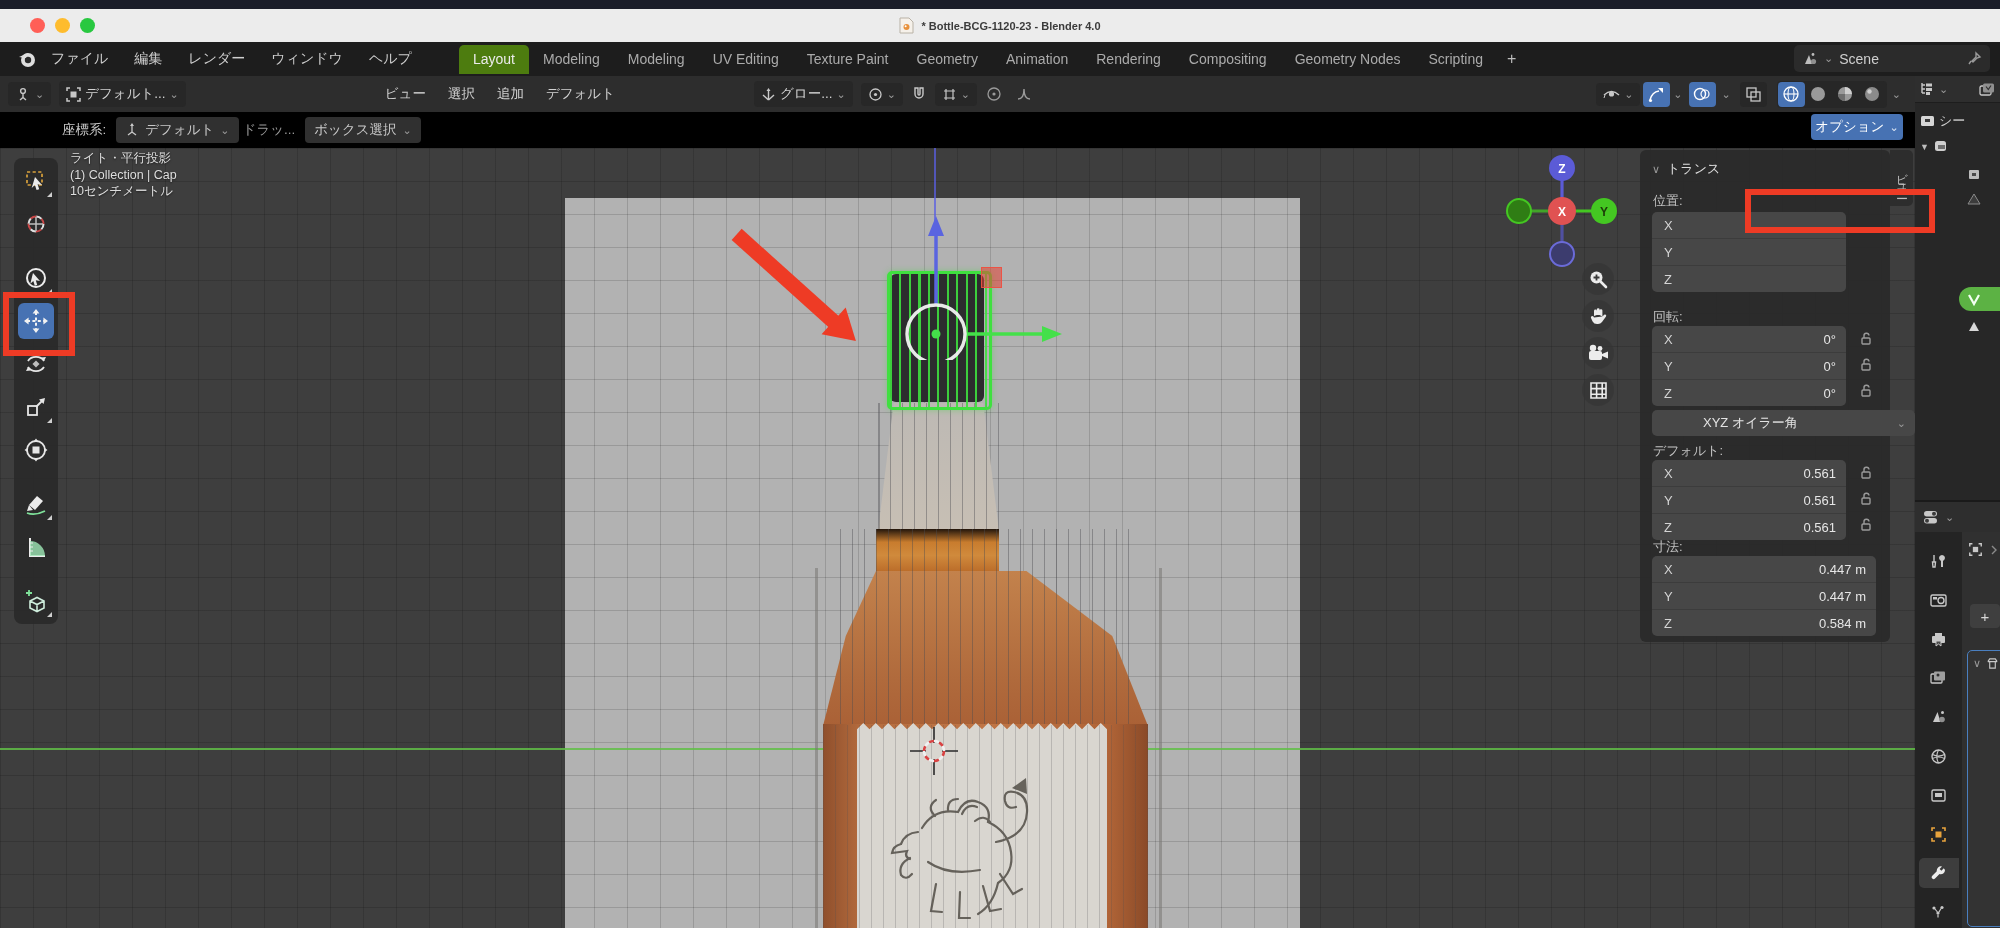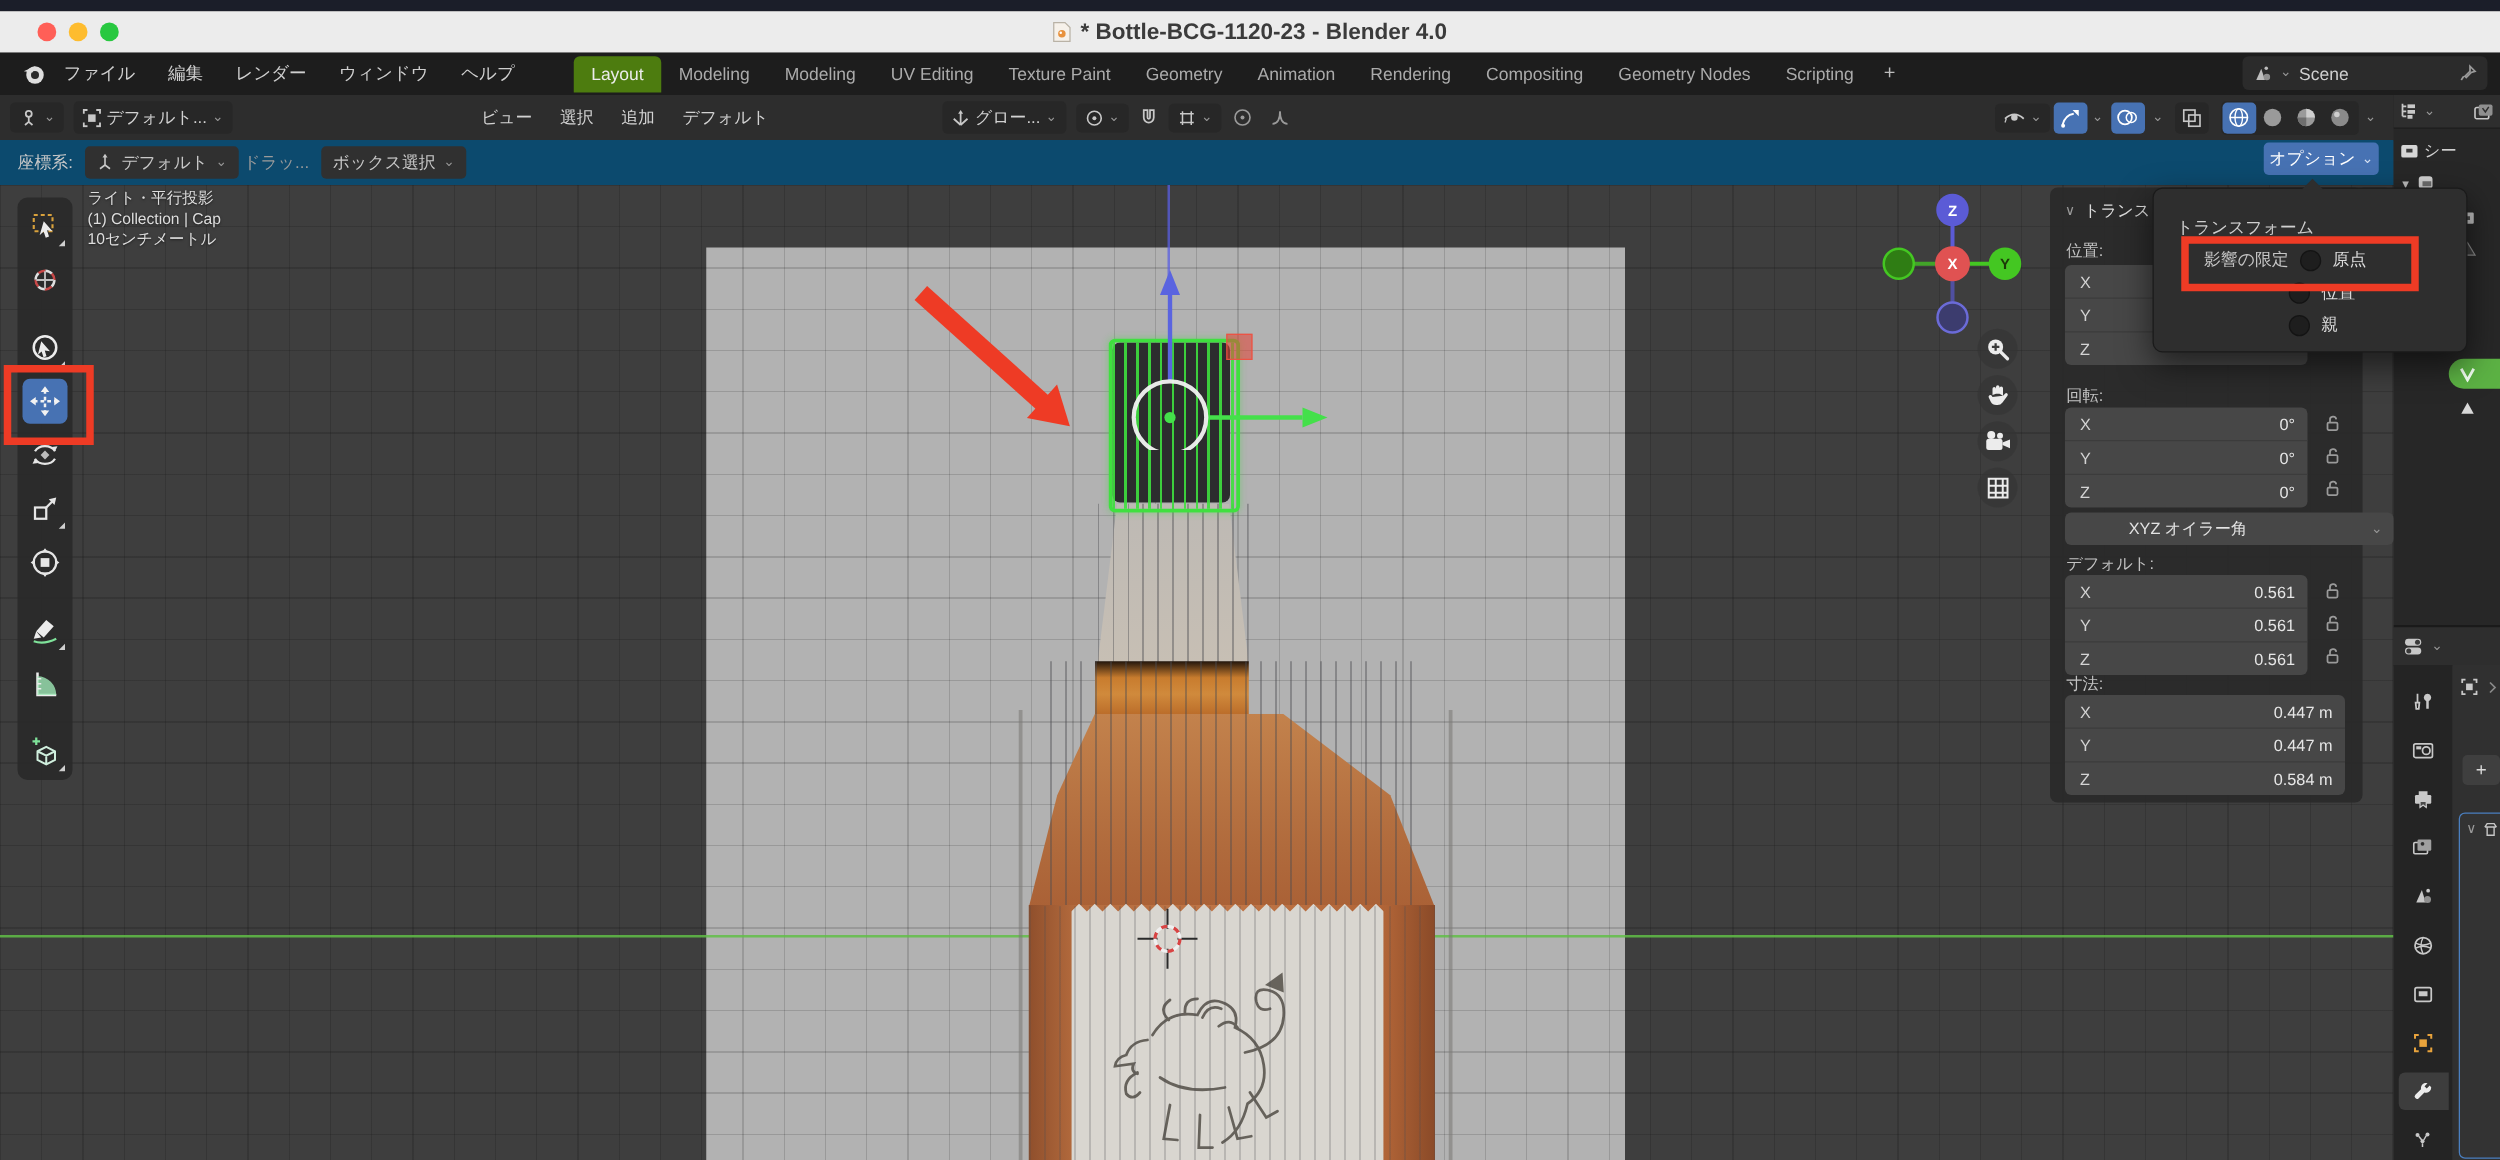--- a/index.html
+++ b/index.html
@@ -11,21 +11,21 @@
   .ic{display:block;}
 
   
   .topstrip{position:absolute;left:0;top:0;width:2000px;height:9px;background:#1b1e29;}
   .titlebar{position:absolute;left:0;top:9px;width:2000px;height:33px;background:#ececec;
             border-bottom:1px solid #c9c9c9;}
   .lights{position:absolute;left:30px;top:9px;display:flex;gap:10px;}
   .light{width:15px;height:15px;border-radius:50%;}
   .titlewrap{position:absolute;left:0;top:0;width:2000px;height:33px;display:flex;
              align-items:center;justify-content:center;gap:7px;color:#3b3b3b;
-             font-size:18px;font-weight:bold;}
+             font-size:11px;font-weight:bold;}
   .menubar{position:absolute;left:0;top:42px;width:2000px;height:34px;background:#1d1d1d;
            display:flex;align-items:center;color:#cfcfcf;font-size:14px;}
   .menubar .mitem{padding:4px 13px;border-radius:4px;cursor:default;}
   .tabs{display:flex;align-items:center;margin-left:34px;height:34px;}
   .tab{padding:6px 14px 7px;color:#ababab;font-size:14px;}
   .tab.active{background:#4d7c0f;color:#ececec;border-radius:5px 5px 0 0;}
   .tab-plus{color:#bdbdbd;padding:4px 10px;font-size:16px;}
   .scene-sel{position:absolute;right:10px;top:45px;width:180px;height:27px;background:#2b2b2b;
              border-radius:5px;display:flex;align-items:center;gap:6px;padding:0 8px;color:#cfcfcf;font-size:14px;}
 
@@ -33,22 +33,22 @@
   .vheader{position:absolute;left:0;top:76px;width:1915px;height:36px;background:#2d2d2d;
            display:flex;align-items:center;color:#d2d2d2;font-size:13.5px;border-bottom:1px solid #202020;}
   .hbtn{display:flex;align-items:center;gap:4px;padding:4px 7px;border-radius:4px;background:#272727;margin-left:8px;}
   .hmenu{padding:4px 9px;margin-left:4px;}
   .chev{font-size:11px;color:#9a9a9a;line-height:1;}
   .togglebtn{width:27px;height:25px;border-radius:4px;display:flex;align-items:center;justify-content:center;margin-left:3px;}
   .togglebtn.on{background:#4772b3;}
   .shadegrp{display:flex;align-items:center;background:#272727;border-radius:4px;margin-left:10px;padding:1px;}
 
   
-  .tsettings{position:absolute;left:0;top:112px;width:1915px;height:36px;background:#0c4a6e;
-             display:flex;align-items:center;color:#c8c8c8;font-size:13.5px;border-bottom:1px solid #1b1b1b;}
+  .tsettings{position:absolute;left:0;top:112px;width:1915px;height:36px;background:#000000;
+             display:flex;align-items:center;color:#c8c8c8;font-size:13.5px;border-bottom:1px solid #1b1b1b;padding-left:48px;}
   .tsel{display:flex;align-items:center;gap:6px;background:#303030;border-radius:4px;padding:4px 9px;margin-left:10px;}
   .options-btn{position:absolute;left:1811px;top:114px;width:92px;height:26px;background:#4772b3;
                border-radius:4px;display:flex;align-items:center;justify-content:center;gap:5px;
                color:#fff;font-size:13.5px;z-index:20;}
 
   
   .viewport{position:absolute;left:0;top:148px;width:1915px;height:780px;overflow:hidden;background:#3e3e3e;}
   .backdrop{position:absolute;left:565px;top:50px;width:735px;height:730px;background:#b2b2b2;}
   .gridlayer{position:absolute;left:0;top:0;width:1915px;height:780px;
     background:
@@ -795,33 +795,16 @@
             <span class="chev">∨</span>
             <svg class="ic" width="13" height="13" viewBox="0 0 14 14">
                 <path d="M2 5 h10 M2 5 l2 -3 h6 l2 3 M4 5 v7 h6 V5" stroke="#c8c8c8" fill="none" stroke-width="1.2"></path>
               </svg>
           </div>
         </div>
       </div>
     </div>
   </div>
 
-  <div class="popover">
-    <div class="parrow"></div>
-    <div style="position:absolute;left:18px;top:22px;color:#cfcfcf">トランスフォーム</div>
-    <div class="prow" style="left:22px;top:48px;">
-      <span style="width:86px;text-align:right;color:#c6c6c6">影響の限定</span>
-      <span class="radio"></span>
-      <span>原点</span>
-    </div>
-    <div class="prow" style="left:108px;top:74px;">
-      <span class="radio"></span>
-      <span>位置</span>
-    </div>
-    <div class="prow" style="left:108px;top:100px;">
-      <span class="radio"></span>
-      <span>親</span>
-    </div>
-  </div>
 
   <div class="red-box" style="left:1745px;top:189px;width:178px;height:32px;z-index:60"></div>
 
 </div>
 
 </body></html>

